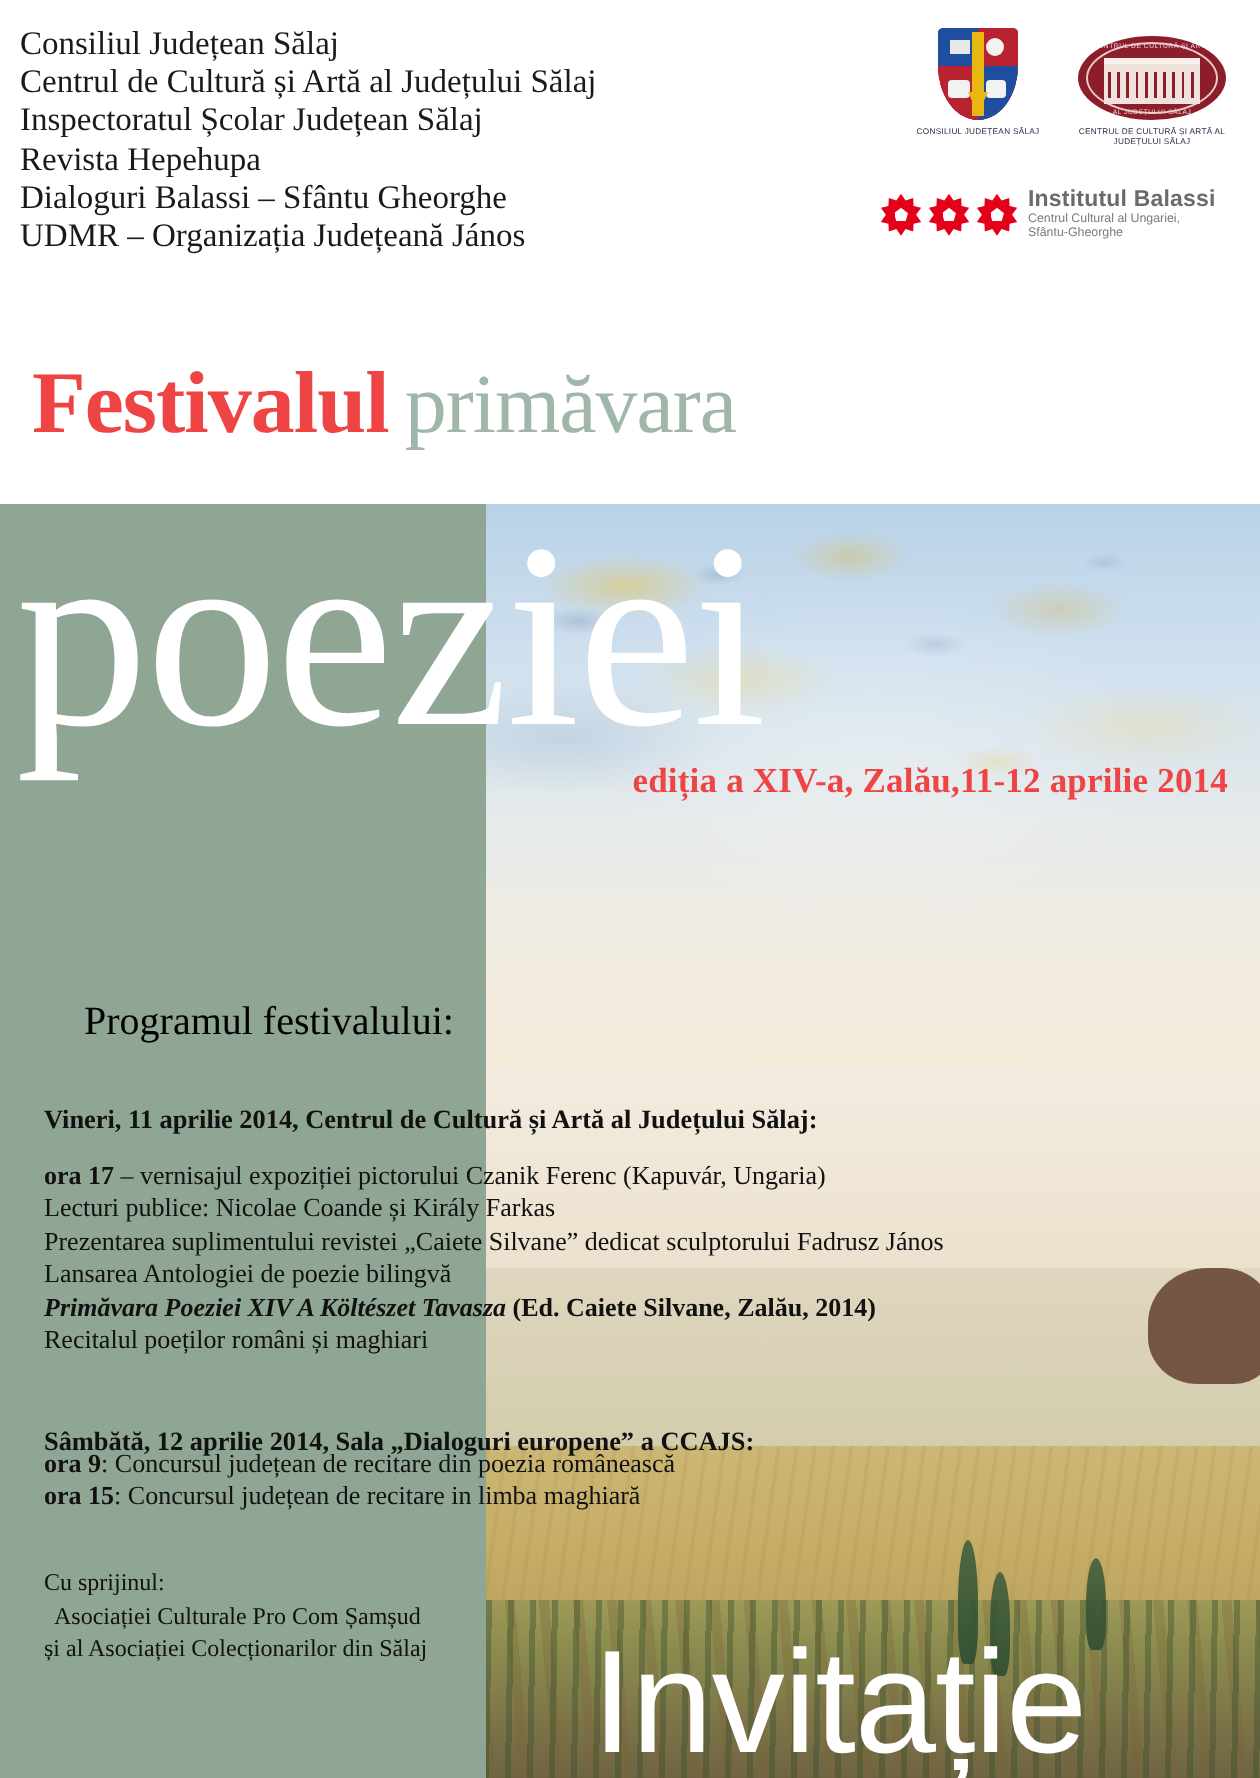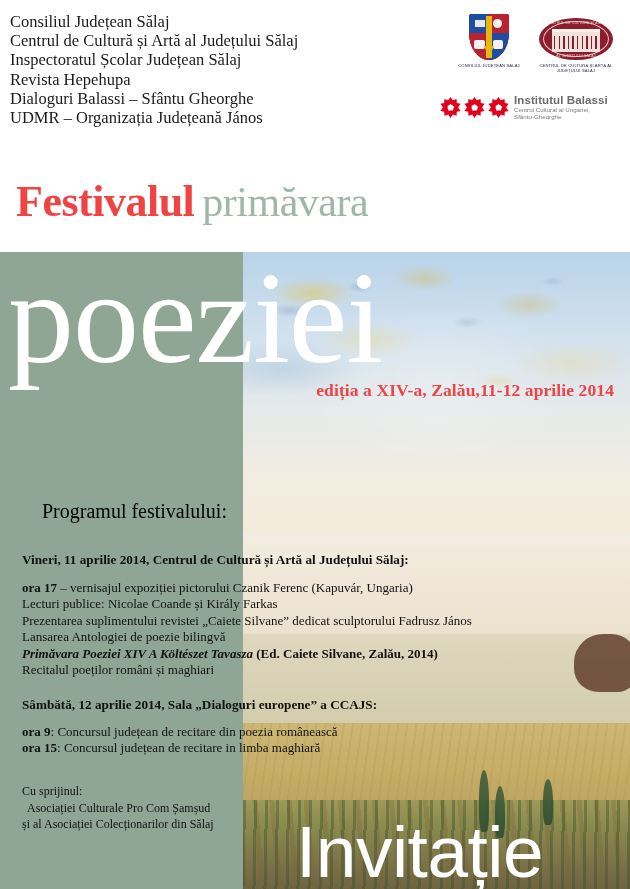--- a/index.html
+++ b/index.html
@@ -383,21 +383,21 @@
   }
   .prog-line {
     font-size: 13px;
     line-height: 16.4px;
   }
   .prog-line b { font-weight: bold; }
   .prog-line i.bi { font-weight: bold; font-style: italic; }
 
   #friday-head { top: 552px; }
   #friday-items { top: 580px; }
-  #saturday-head { top: 697px; }
+  #saturday-head { top: 713px; }
   #saturday-items { top: 724px; }
 
   .support {
     position: absolute;
     left: 22px;
     top: 783px;
     font-family: "Liberation Serif", serif;
     font-size: 12px;
     line-height: 16.6px;
     color: #111111;

